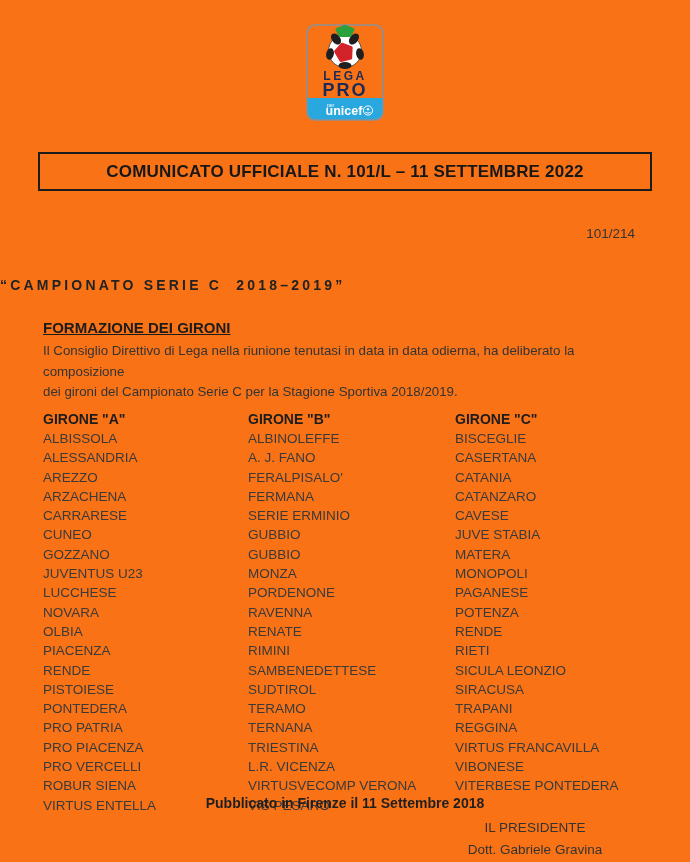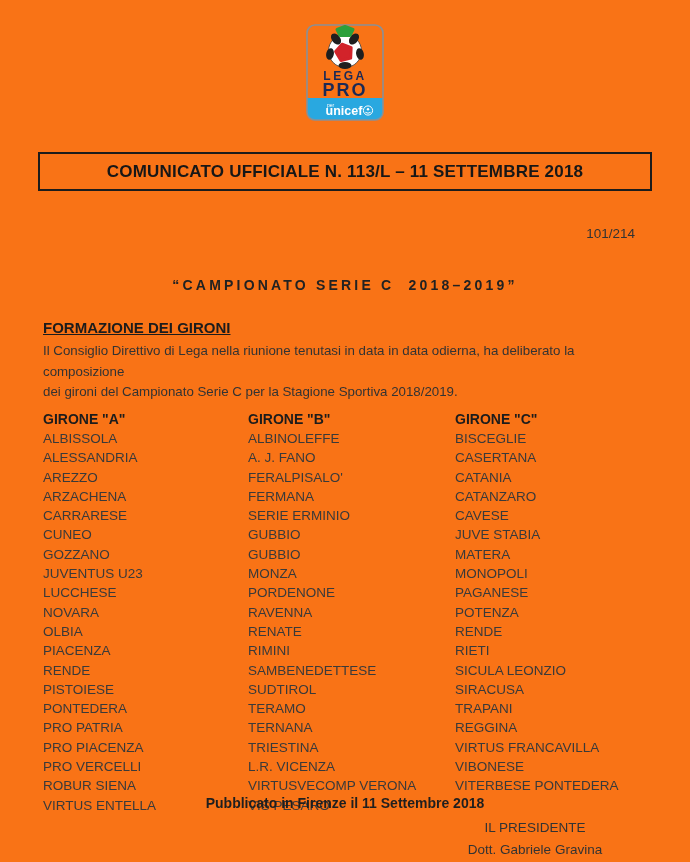--- a/index.html
+++ b/index.html
@@ -27,21 +27,20 @@
 
   
   .page-num {
     position:absolute; top:226px; right:55px;
     font-size:13.5px; color:#333;
   }
 
   
   .doc-title {
     position:absolute; top:277px; left:0; right:0;
-    text-align:center;
     font-size:14px; font-weight:bold; color:#222;
     letter-spacing:3.2px;
     white-space:pre;
   }
 
   
   .content { position:absolute; top:319px; left:43px; right:37px; }
   .section-heading {
     font-size:15px; font-weight:bold; color:#1c1c1c;
     text-decoration:underline;
@@ -112,21 +111,21 @@
 
       <g transform="translate(62,86.5)">
         <circle cx="0" cy="0" r="4.6" fill="none" stroke="#ffffff" stroke-width="1"></circle>
         <circle cx="0" cy="-1.2" r="1.2" fill="#ffffff"></circle>
         <path d="M -2.6,1.8 Q 0,3.6 2.6,1.8" fill="none" stroke="#ffffff" stroke-width="1"></path>
       </g>
     </svg>
   </div>
 
   <div class="cu-box">
-    <div class="cu-title">COMUNICATO UFFICIALE N. 113/L – 11 SETTEMBRE 2018</div>
+    <div class="cu-title">COMUNICATO UFFICIALE N. 101/L – 11 SETTEMBRE 2022</div>
   </div>
 
   <div class="page-num">101/214</div>
 
   <div class="doc-title">“CAMPIONATO SERIE C  2018–2019”</div>
 
   <div class="content">
     <div class="section-heading">FORMAZIONE DEI GIRONI</div>
     <div class="para">
         <div class="para-line">Il Consiglio Direttivo di Lega nella riunione tenutasi in data in data odierna, ha deliberato la composizione</div>

